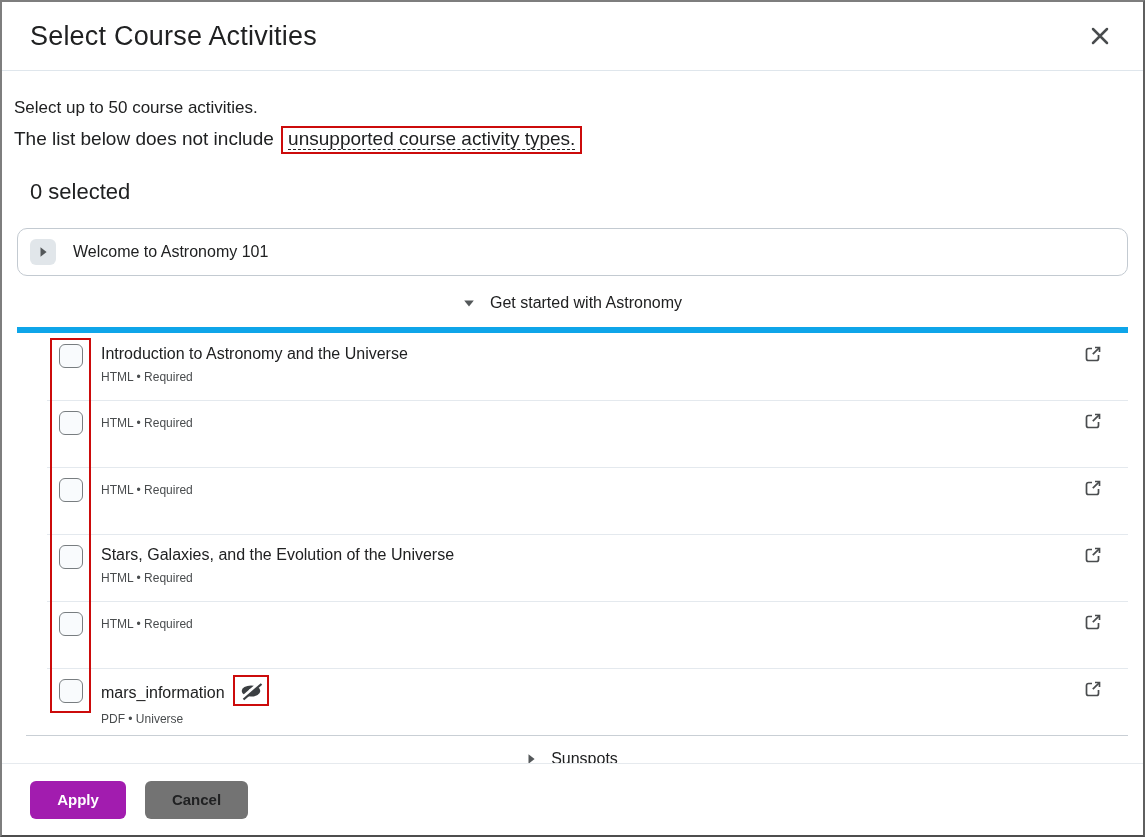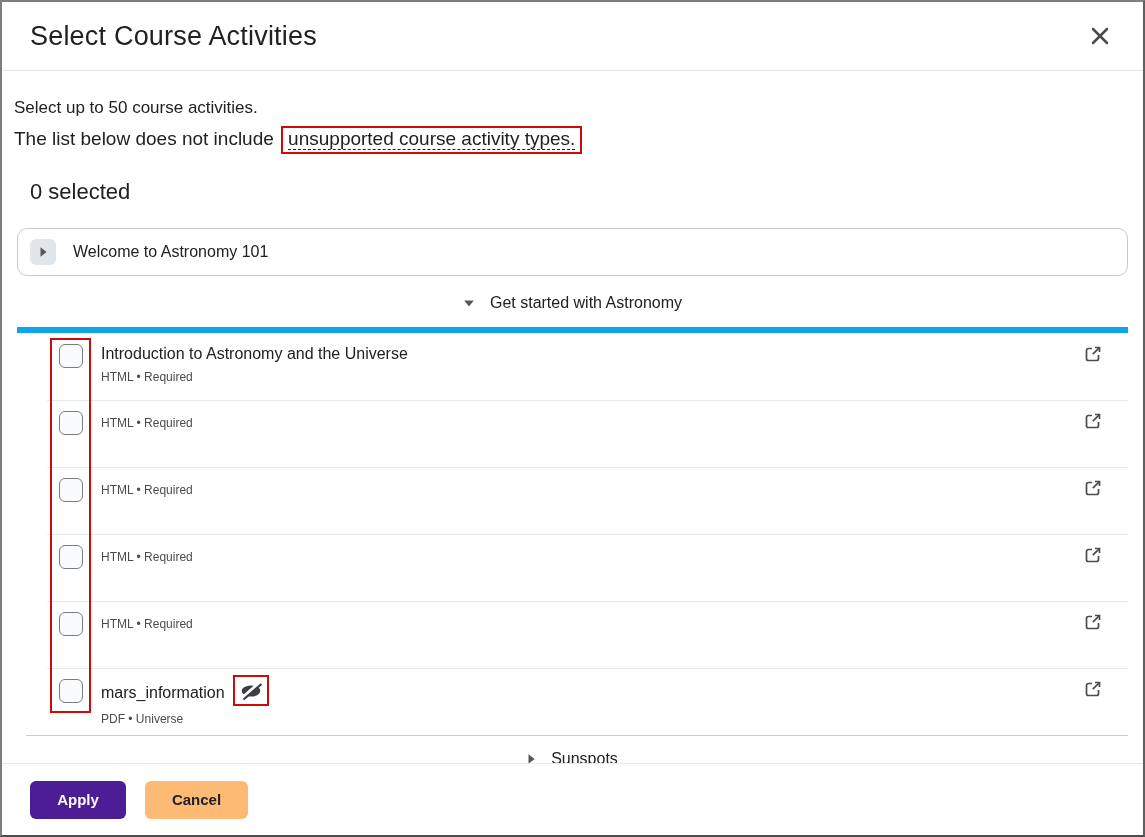--- a/index.html
+++ b/index.html
@@ -123,22 +123,22 @@
     padding:0 28px; gap:19px;
     background:#fff;
   }
   .btn {
     font-family:inherit;
     font-size:15px; font-weight:700;
     border:none; border-radius:6px;
     height:38px; padding:0 24px;
     cursor:pointer;
   }
-  .btn-apply { background:#4c1d95; color:#ffffff; min-width:96px; }
-  .btn-cancel { background:#fdba74; color:#202122; min-width:103px; }
+  .btn-apply { background:#a21caf; color:#ffffff; min-width:96px; }
+  .btn-cancel { background:#737373; color:#202122; min-width:103px; }
 </style>
 </head>
 <body>
 
 <div class="page">
 
   <div class="dlg-header">
     <div class="dlg-title">Select Course Activities</div>
     <button class="close-btn">
       <span style="display:flex">
@@ -230,20 +230,23 @@
                   <path d="M11 2.5 h4.5 V7"></path>
                   <path d="M15.2 2.8 L8.8 9.2"></path>
                 </svg>
             </span>
           </button>
         </div>
 
         <div class="activity-row">
           <input type="checkbox" class="checkbox" style="">
           <div class="activity-text">
+            <div class="activity-title-line">
+                <span class="activity-title">Stars, Galaxies, and the Evolution of the Universe</span>
+              </div>
             <div class="activity-meta">HTML • Required</div>
           </div>
           <button class="ext-btn">
             <span style="display:flex">
               <svg width="18" height="18" viewBox="0 0 18 18" fill="none" stroke="#494c4e" stroke-width="1.7">
                   <path d="M8 3.5 H4.6 C3.4 3.5 2.5 4.4 2.5 5.6 v7.8 c0 1.2 0.9 2.1 2.1 2.1 h7.8 c1.2 0 2.1 -0.9 2.1 -2.1 V10"></path>
                   <path d="M11 2.5 h4.5 V7"></path>
                   <path d="M15.2 2.8 L8.8 9.2"></path>
                 </svg>
             </span>

